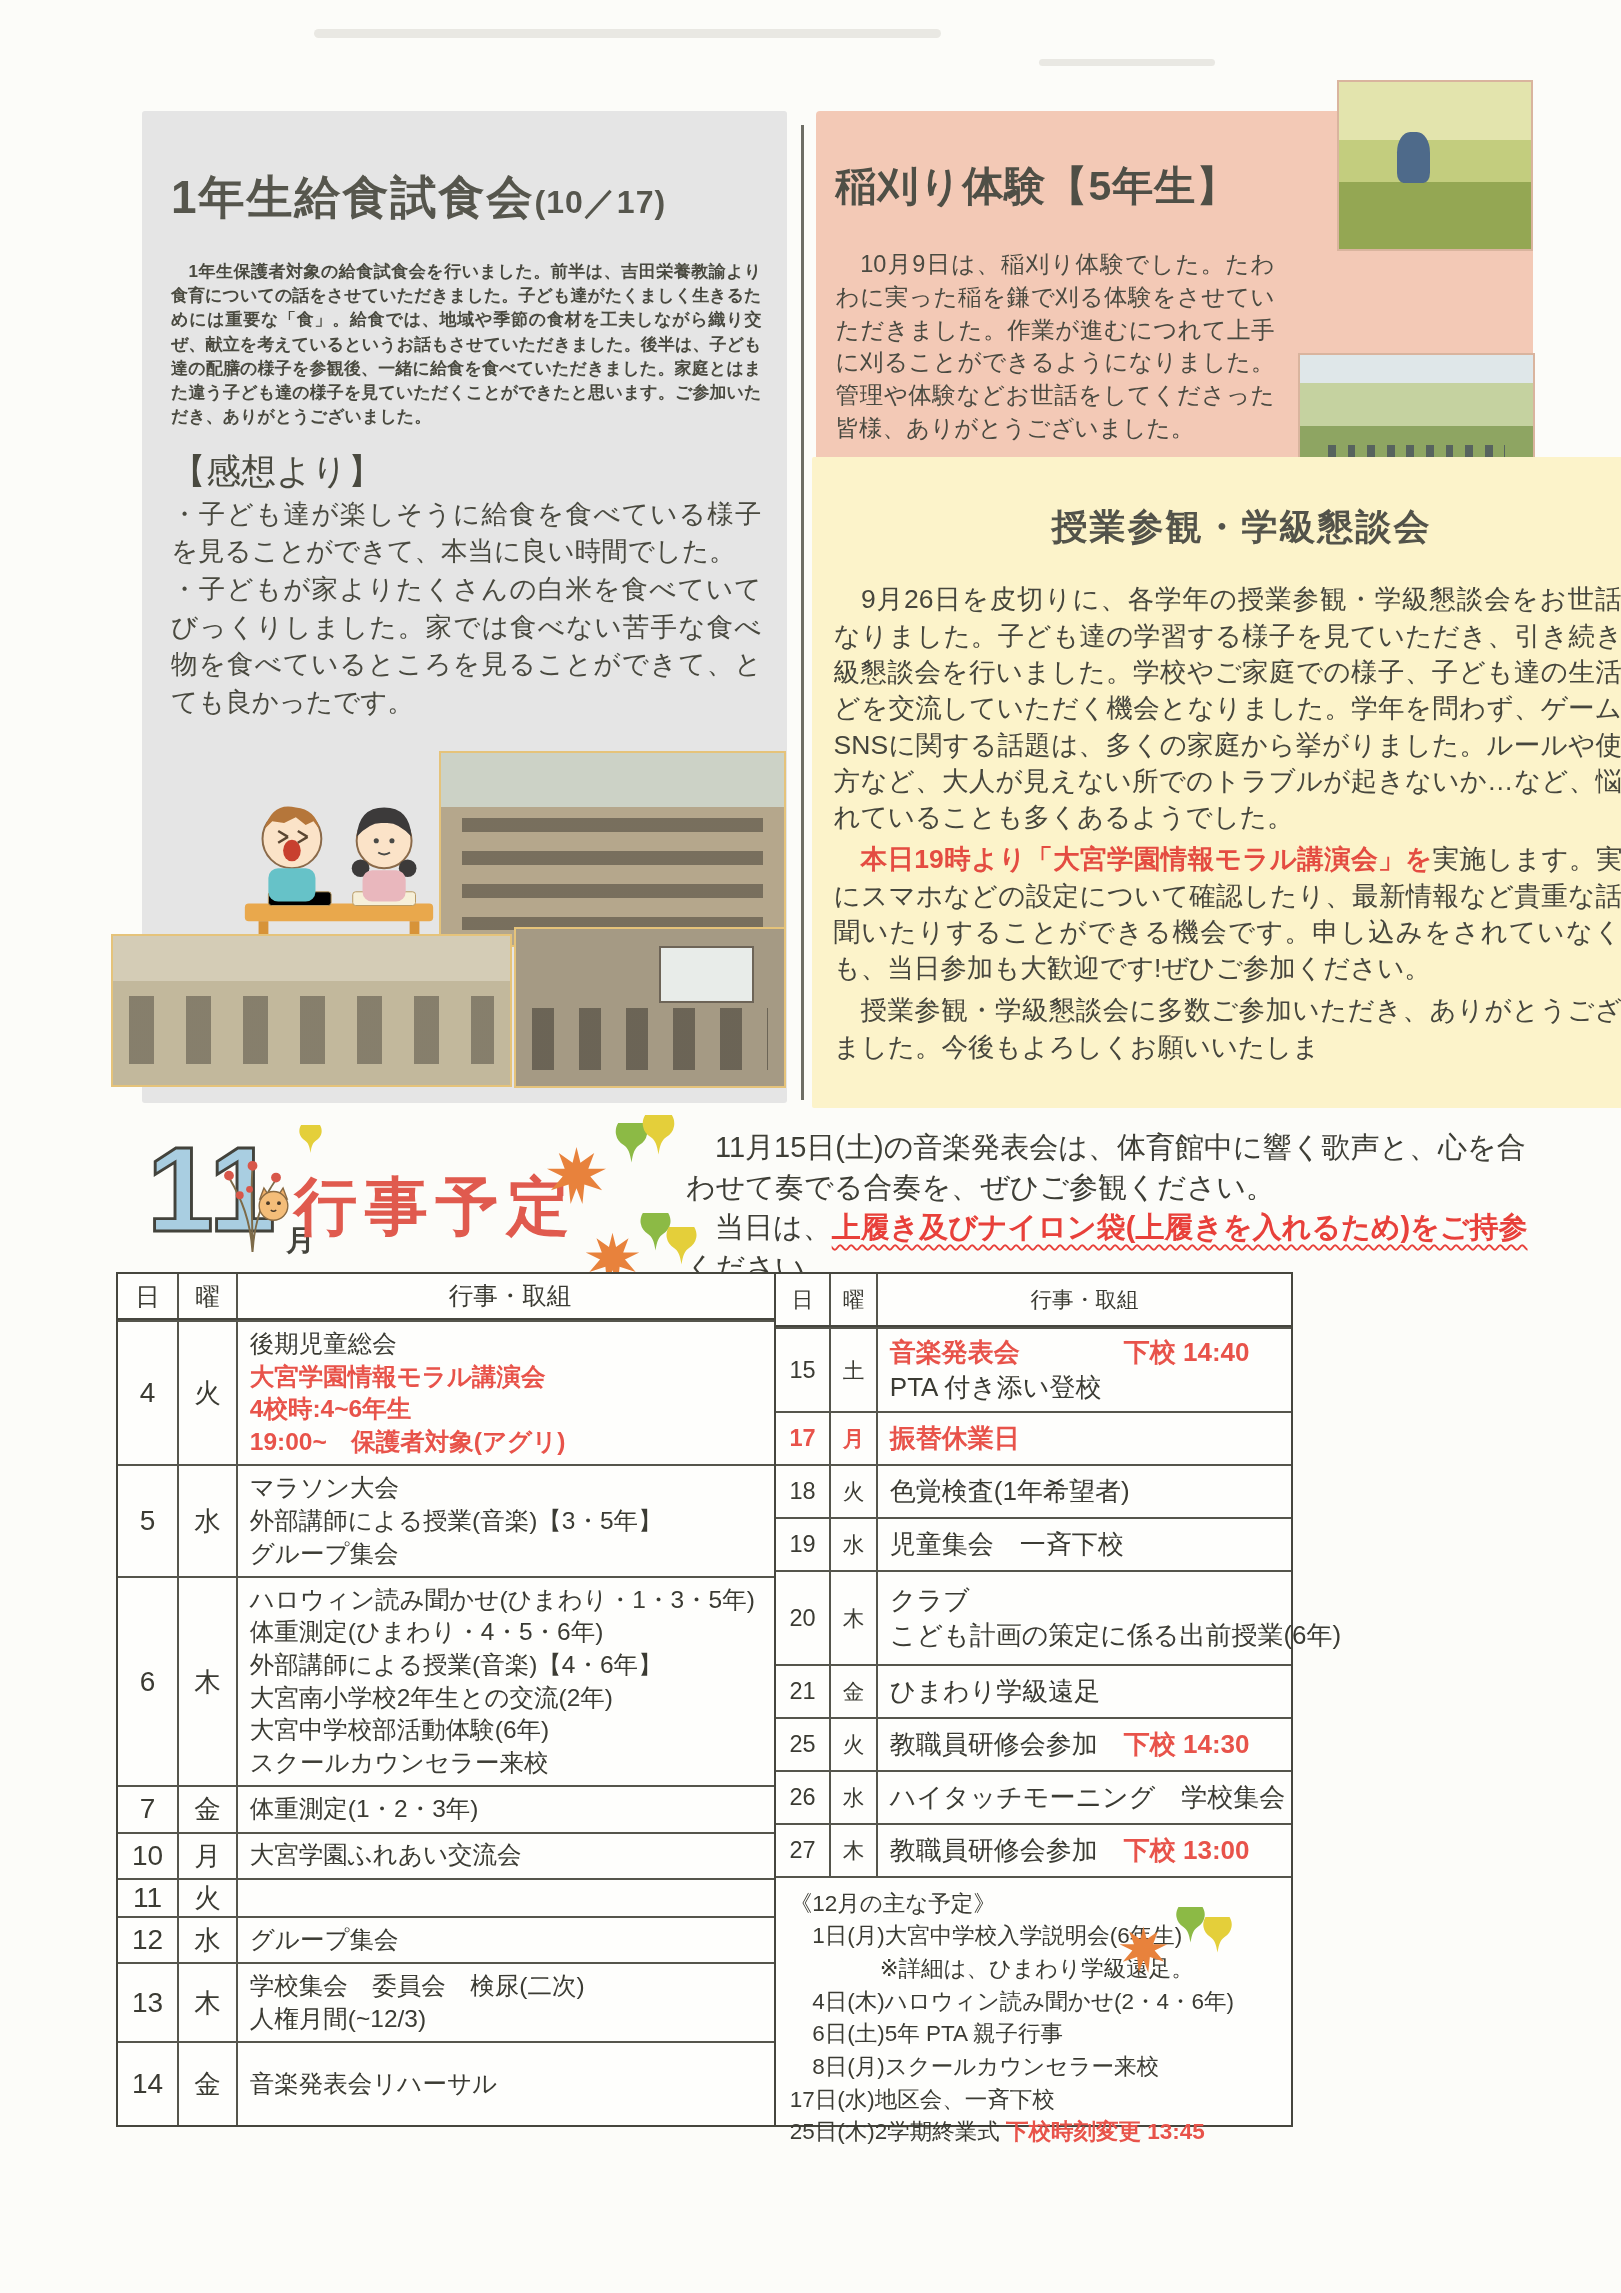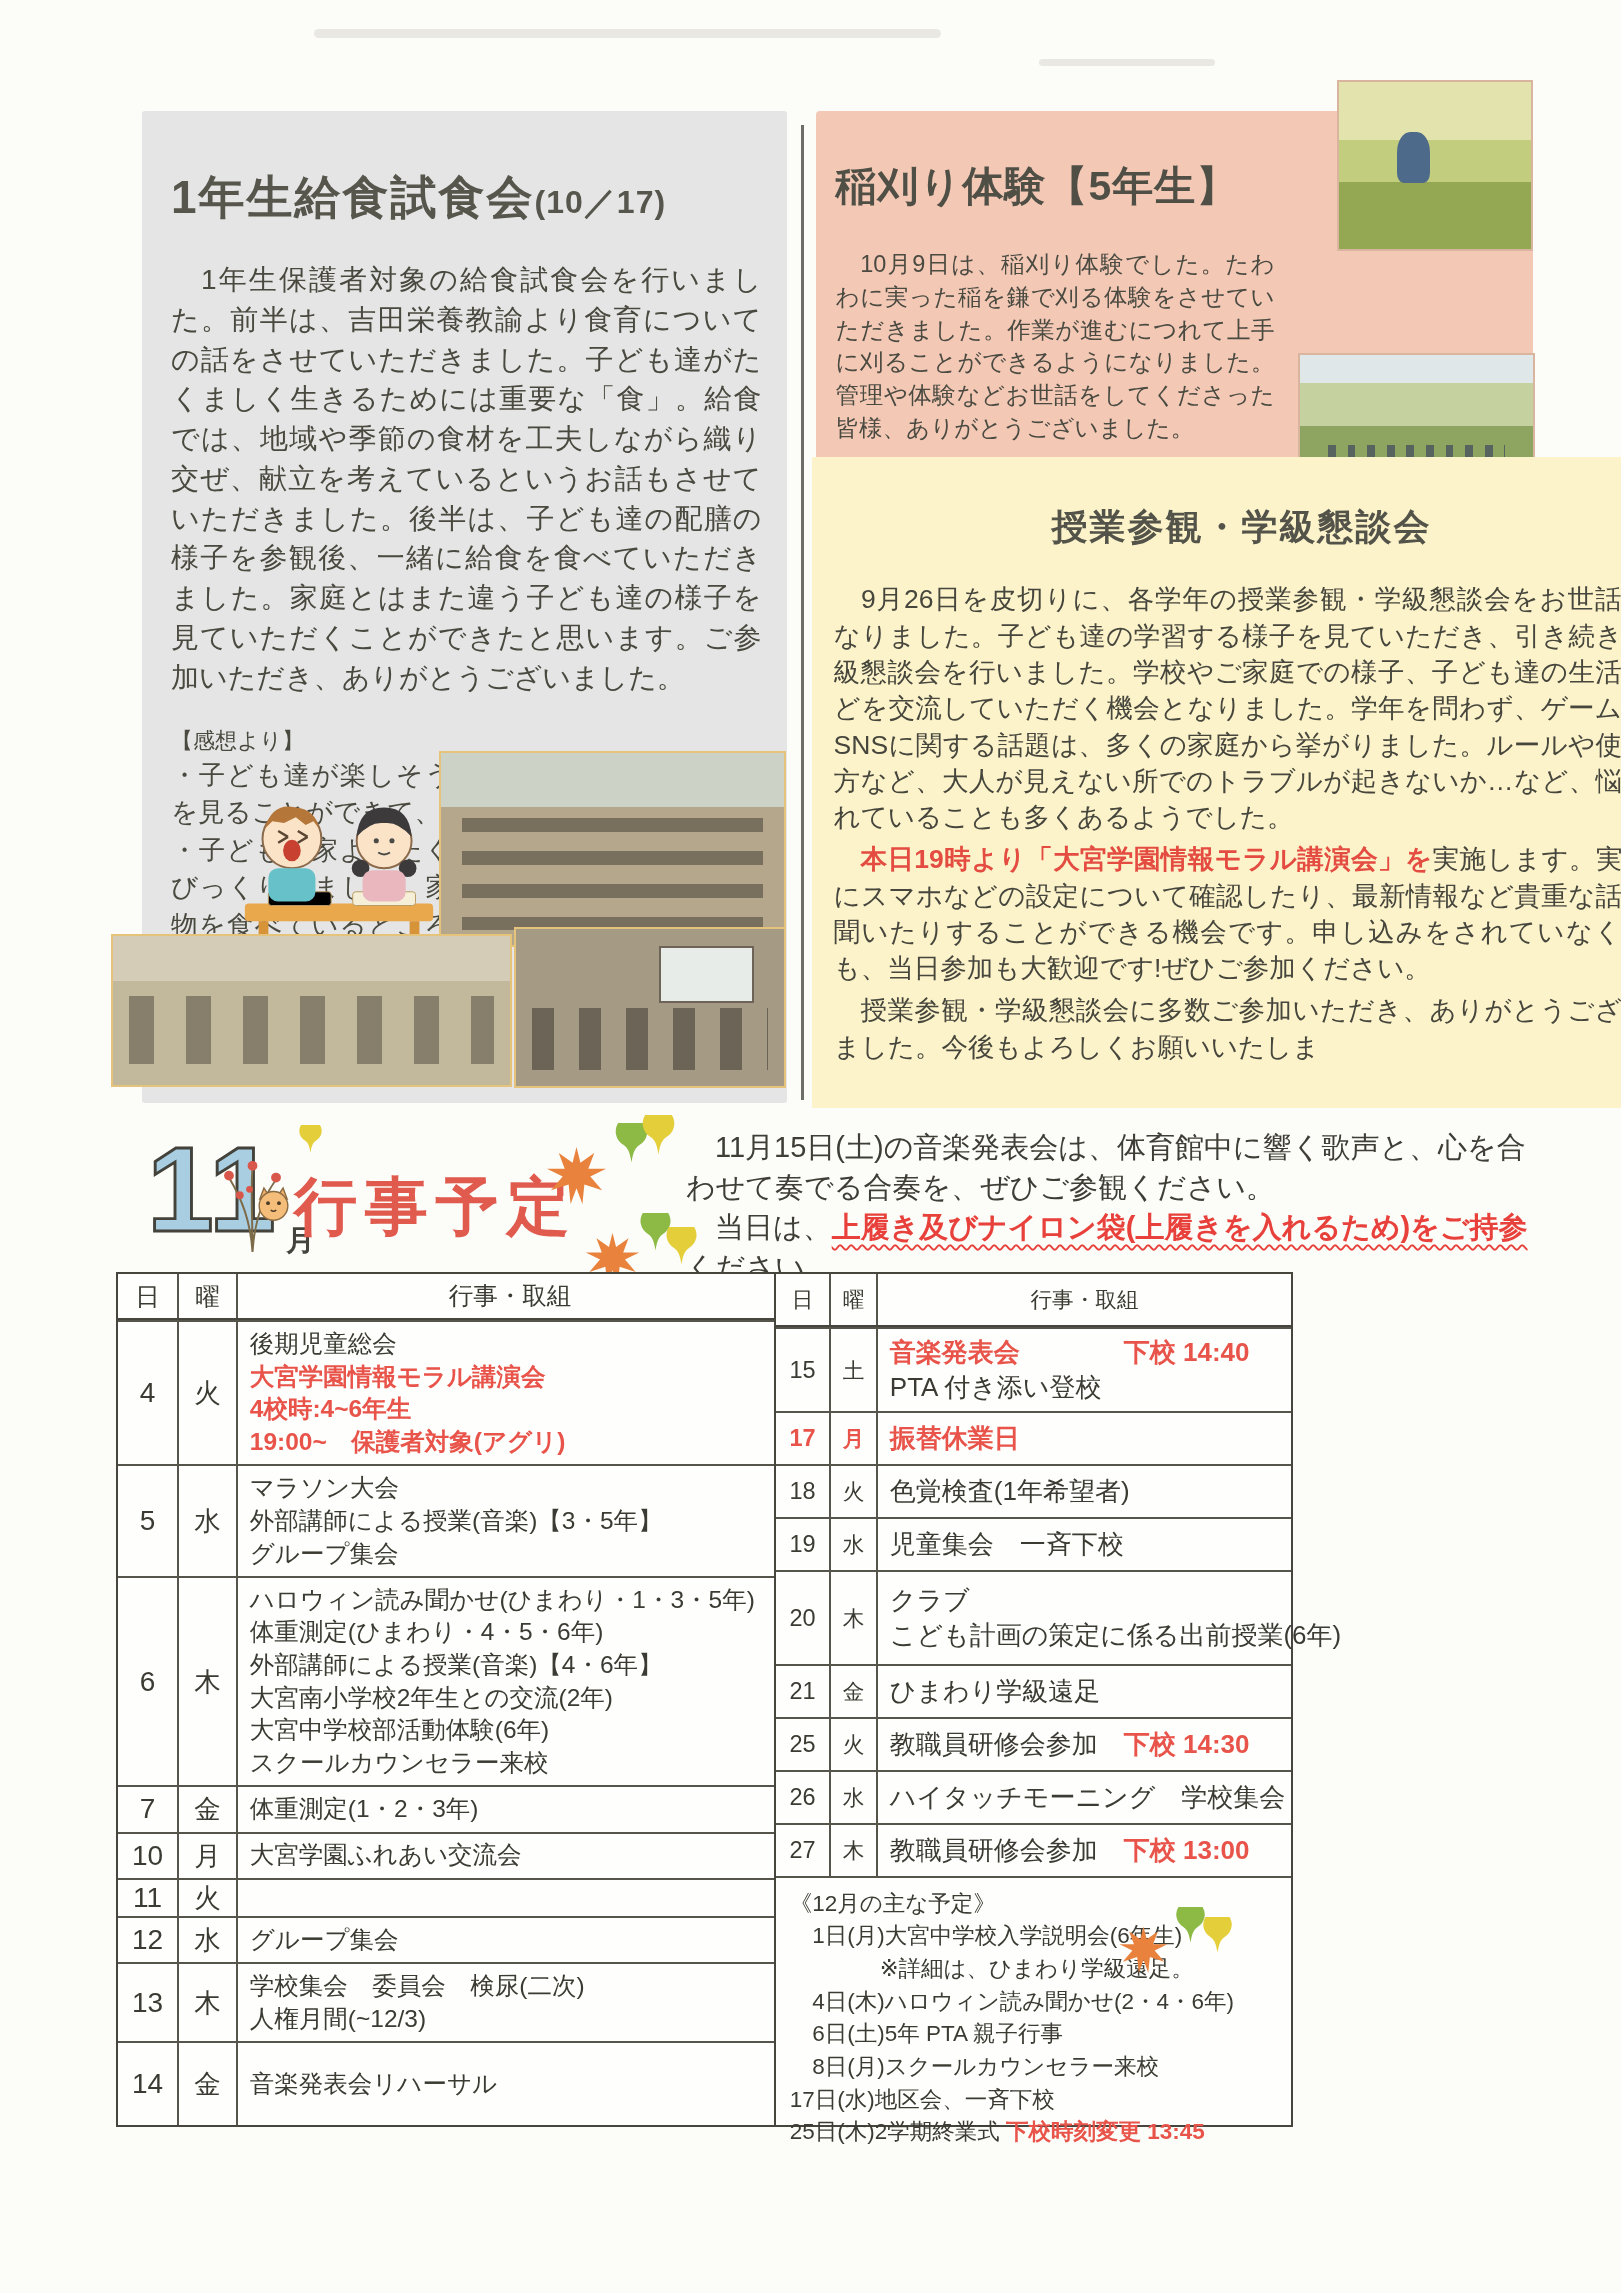--- a/index.html
+++ b/index.html
@@ -13,22 +13,22 @@
   .smudge{position:absolute;background:#e9e8e3;border-radius:5.9px;}
 
   
   .lunch-box{
     position:absolute;left:142px;top:111px;width:645px;height:992px;
     background:#e5e5e5;border-radius:2.9px;box-sizing:border-box;
     padding:25.5px 25.5px 0 29px;
   }
   .lunch-title{font-size:46px;font-weight:700;color:#56564d;letter-spacing:2px;white-space:nowrap;}
   .lunch-title .suffix{font-size:32px;font-weight:700;letter-spacing:1px;}
-  .lunch-body{margin-top:15px;font-size:28px;line-height:1.42;font-weight:400;color:#49493f;text-align:justify;}
-  .feedback-heading{font-size:22px;line-height:1.42;font-weight:500;color:#49493f;}
+  .lunch-body{margin-top:15px;font-size:17px;line-height:1.42;font-weight:700;color:#49493f;text-align:justify;}
+  .feedback-heading{font-size:35px;line-height:1.42;font-weight:500;color:#49493f;}
   .feedback-item{font-size:26.5px;line-height:1.42;font-weight:500;color:#49493f;text-align:justify;}
 
   .col-divider{position:absolute;left:801px;top:125px;width:2.9px;height:975px;background:#6e6e66;}
 
   .rice-box{
     position:absolute;left:816px;top:111px;width:717px;height:381px;
     background:#f3c9b6;border-radius:4px;box-sizing:border-box;
     padding:13.7px 17.6px 0 19.6px;
   }
   .rice-title{font-size:41px;font-weight:700;color:#4f4f46;letter-spacing:1px;}

